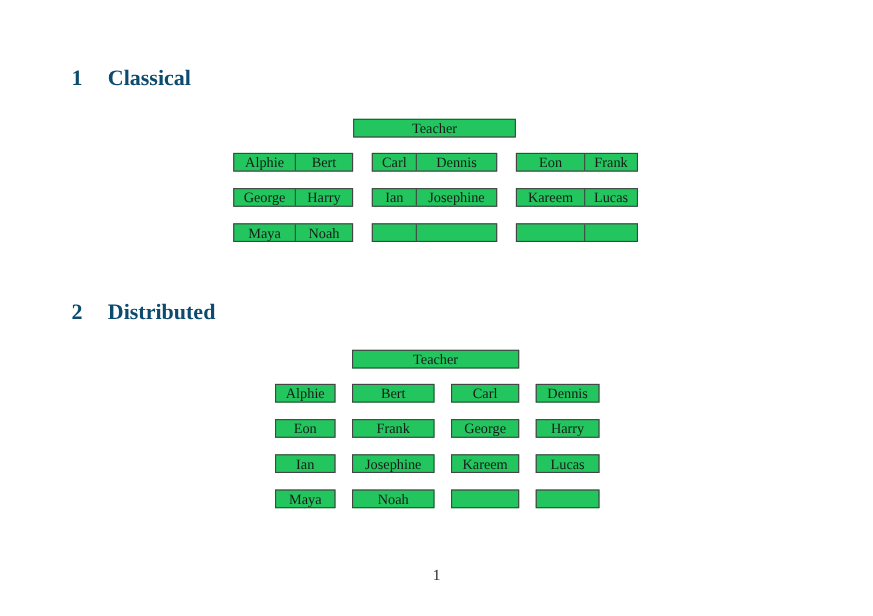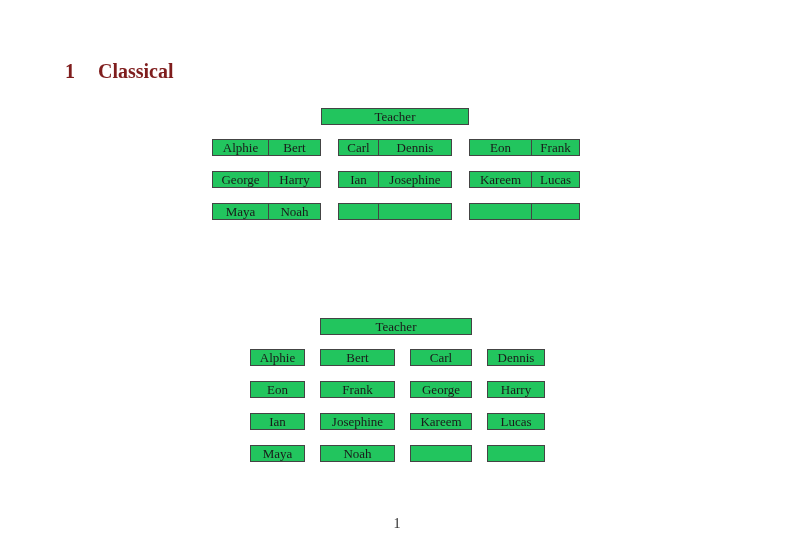--- a/index.html
+++ b/index.html
@@ -16,21 +16,21 @@
     color: #1a1a1a;
     overflow: hidden;
   }
   .section-heading {
     position: absolute;
     left: 65px;
     margin: 0;
     font-size: 20px;
     font-weight: bold;
     line-height: 1.05;
-    color: #7f1d1d;
+    color: #0c4a6e;
     white-space: nowrap;
   }
   .heading-1 { top: 61px; }
   .heading-2 { top: 274px; }
   .sec-num {
     display: inline-block;
     min-width: 33px;
   }
   .box {
     position: absolute;
@@ -137,20 +137,23 @@
   </div>
   <div class="box desk c-col2 c-row3">
     <span class="seat seat-l"></span>
     <span class="seat seat-r"></span>
   </div>
   <div class="box desk c-col3 c-row3">
     <span class="seat seat-l"></span>
     <span class="seat seat-r"></span>
   </div>
 
+  <h2 class="section-heading heading-2">
+    <span class="sec-num">2</span><span class="sec-title">Distributed</span>
+  </h2>
 
   <div class="box d-teacher">Teacher</div>
 
   <div class="box d-col1 d-row1">Alphie</div>
   <div class="box d-col2 d-row1">Bert</div>
   <div class="box d-col3 d-row1">Carl</div>
   <div class="box d-col4 d-row1">Dennis</div>
 
   <div class="box d-col1 d-row2">Eon</div>
   <div class="box d-col2 d-row2">Frank</div>

